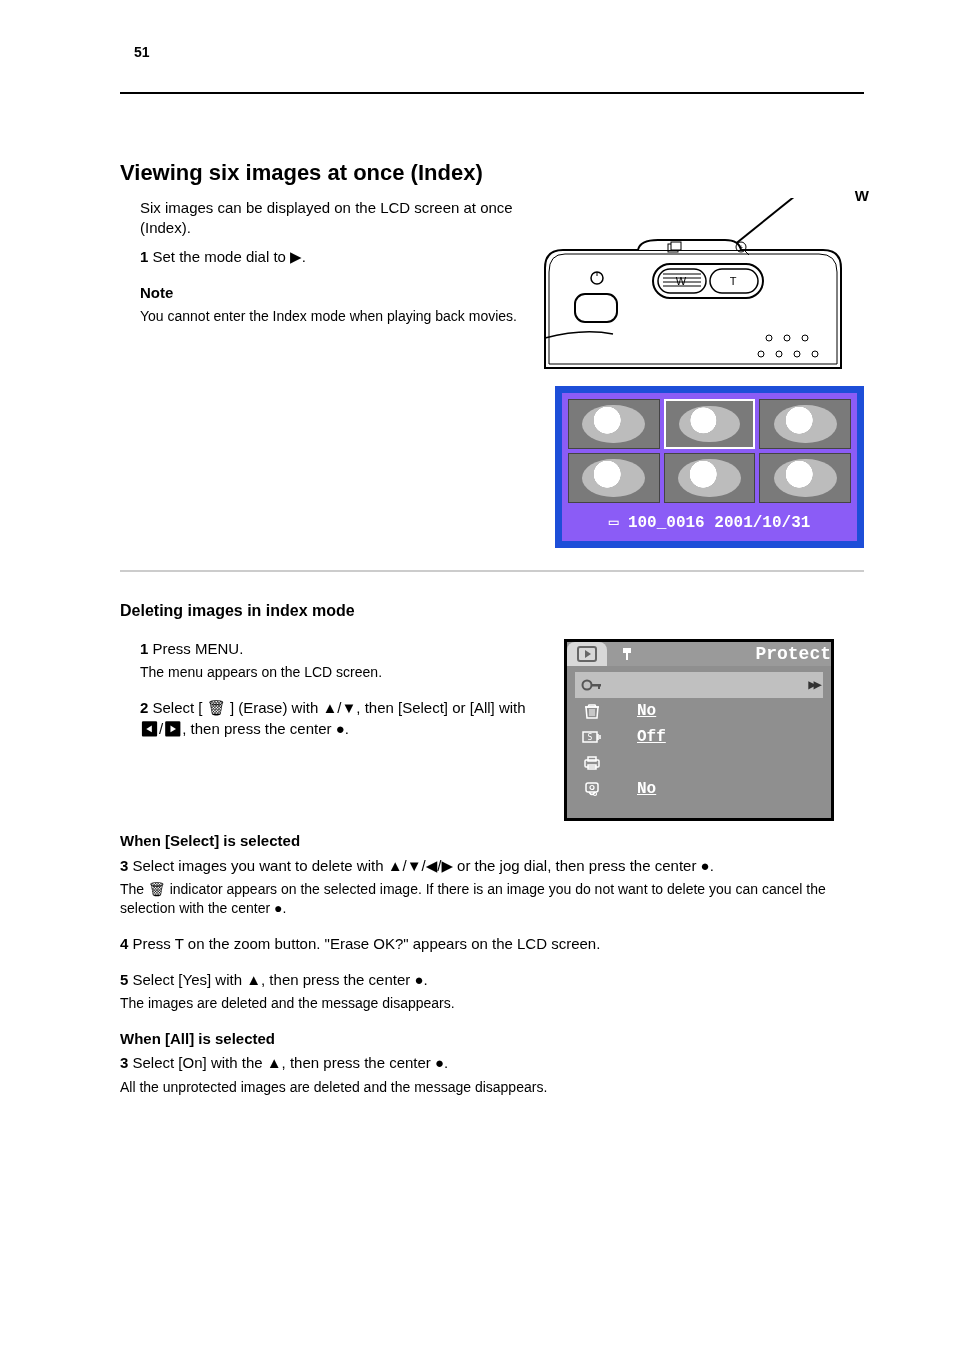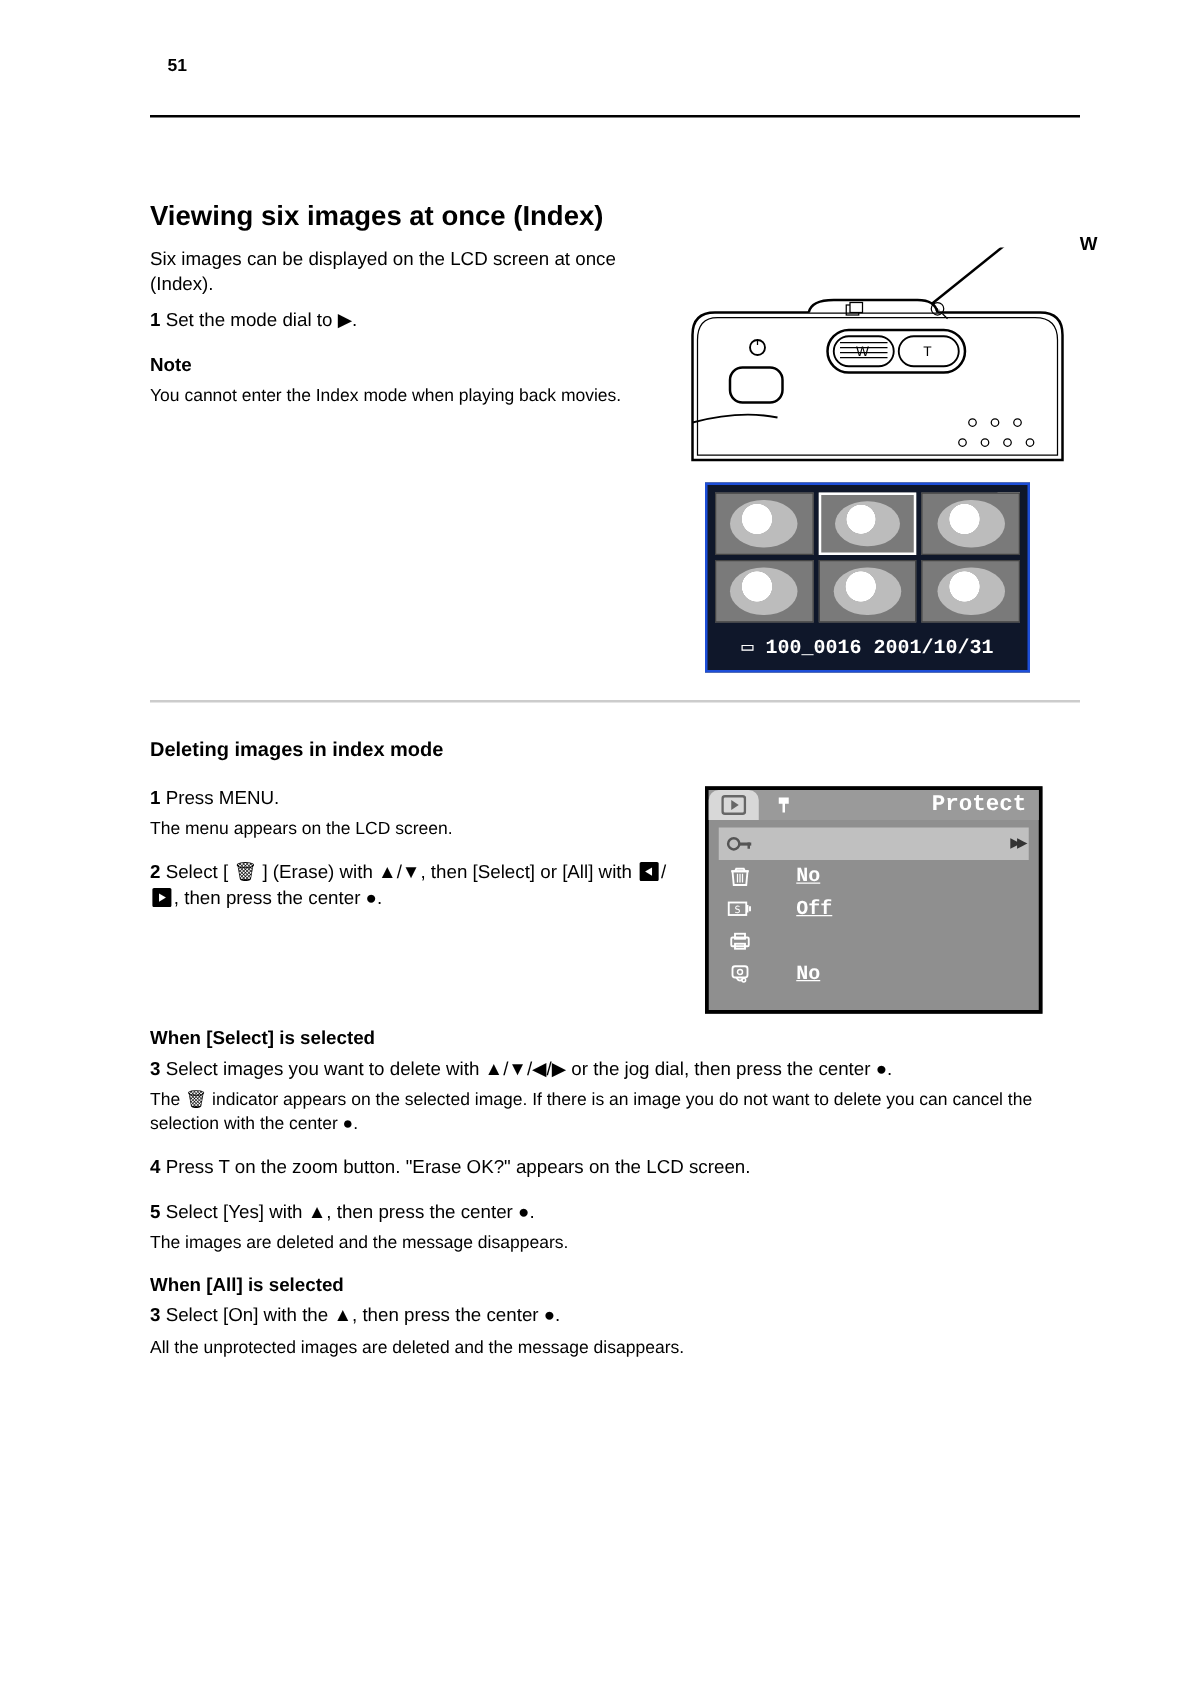--- a/index.html
+++ b/index.html
@@ -3,42 +3,42 @@
 <meta charset="utf-8">
 <style>
   * { box-sizing: border-box; margin: 0; padding: 0; }
   html, body { width: 954px; height: 1351px; background: #fff; font-family: Arial, Helvetica, sans-serif; color: #000; }
   .page { position: relative; width: 954px; height: 1351px; padding: 60px 90px 40px 120px; }
   .page-num { position: absolute; top: 44px; left: 134px; font-size: 14px; font-weight: bold; }
   .hr-top { position: absolute; top: 92px; left: 120px; right: 90px; border-top: 2px solid #000; }
   .section-title { font-size: 22px; font-weight: bold; margin-top: 100px; margin-bottom: 12px; }
   .body { font-size: 15px; line-height: 1.35; }
   .row { display: flex; align-items: flex-start; gap: 24px; margin-bottom: 10px; }
-  .col-text { flex: 1 1 auto; }
+  .col-text { flex: 1 1 auto; margin-left: 20px; }
   .col-figs { flex: 0 0 300px; display: flex; flex-direction: column; gap: 18px; }
   .step { margin-bottom: 16px; }
   .step-num { font-weight: bold; display: inline; }
   .step-text { display: inline; }
   .step-sub { margin-top: 4px; }
   .note-title { font-weight: bold; margin-top: 6px; margin-bottom: 4px; }
   .hr-mid { border-top: 2px solid #ccc; margin: 22px 0 28px 0; }
   .subsection { font-size: 16px; font-weight: bold; margin-bottom: 18px; }
   .menu-fig { width: 270px; border: 3px solid #000; background: #8f8f8f; font-family: 'Courier New', monospace; color: #fff; }
   .menu-top { display: flex; align-items: center; background: #9a9a9a; }
   .tab { display: flex; align-items: center; gap: 6px; padding: 4px 10px; }
   .tab.active { background: #d8d8d8; color: #666; border-top-left-radius: 8px; border-top-right-radius: 8px; }
   .tab svg { display: block; }
-  .menu-title { margin-left: auto; padding-right: 10px; font-size: 18px; font-weight: bold; }
+  .menu-title { margin-left: auto; font-size: 18px; font-weight: bold; }
   .menu-body { padding: 6px 8px 16px 8px; }
   .menu-row { display: flex; align-items: center; height: 26px; }
   .menu-row.selected { background: #c0c0c0; color: #333; }
   .menu-icon { width: 34px; display: flex; justify-content: center; }
   .menu-val { font-size: 16px; font-weight: bold; margin-left: 28px; text-decoration: underline; }
   .menu-arrow { margin-left: auto; padding-right: 4px; font-size: 14px; letter-spacing: -3px; color:#333; }
-  .index-fig { position: relative; width: 260px; border: 2px solid #1d4ed8; background: #0f172a; padding: 6px; }
+  .index-fig { position: relative; width: 309px; border: 7px solid #1d4ed8; background: #8b5cf6; padding: 6px; }
   .grid6 { display: grid; grid-template-columns: repeat(3, 1fr); grid-template-rows: repeat(2, 50px); gap: 4px; }
   .thumb { background: #7a7a7a; border: 1px solid #444; position: relative; }
   .thumb.sel { border: 2px solid #fff; }
   .thumb .bear { position: absolute; inset: 10% 15%; background: radial-gradient(circle at 40% 40%, #fff 0 30%, #bcbcbc 31% 100%); border-radius: 50%; }
   .counter { position: absolute; top: 8px; left: 50%; transform: translateX(-50%); font-family: 'Courier New', monospace; font-size: 18px; color: #fff; letter-spacing: 1px; }
   .qr-ic { position: absolute; top: 6px; right: 6px; width: 18px; height: 18px; border: 1px solid #fff; background: #333; }
   .rec-ic { position: absolute; top: 12px; left: 10px; width: 10px; height: 10px; border-radius: 50%; background: #c0c0c0; }
   .index-bottom { margin-top: 10px; font-family: 'Courier New', monospace; color: #fff; font-size: 16px; text-align: center; font-weight: bold; }
   .camera-fig { position: relative; width: 290px; height: 170px; }
   .camera-fig svg { position: absolute; left: -12px; top: 0; }

